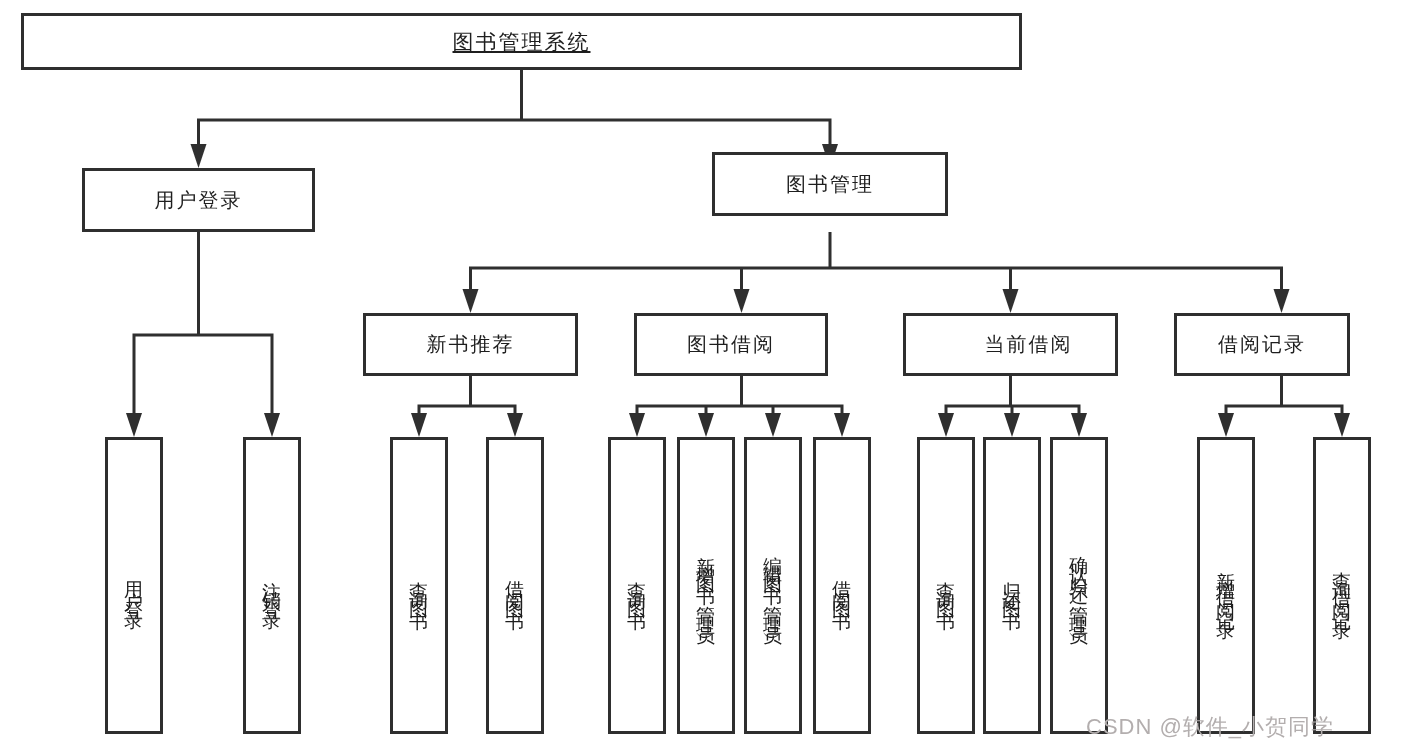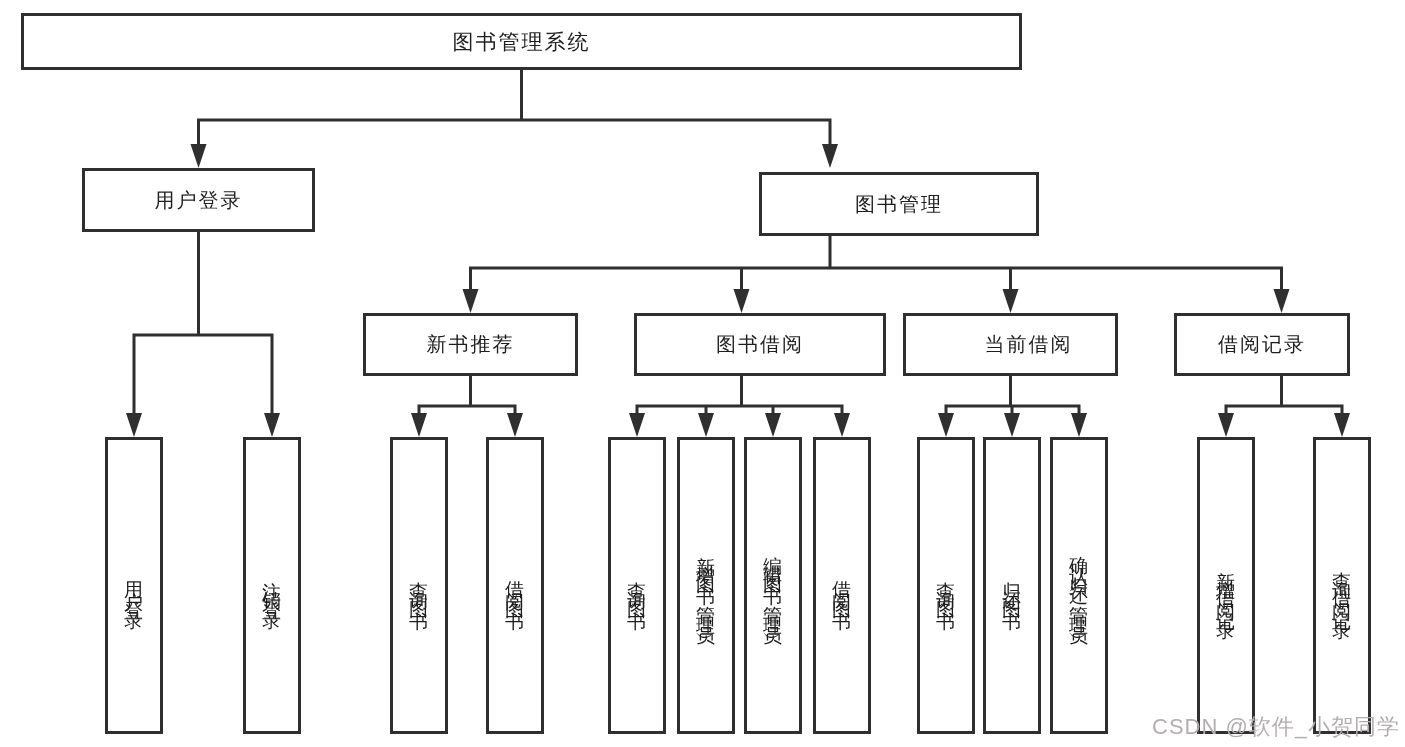--- a/index.html
+++ b/index.html
@@ -34,21 +34,21 @@
     display: flex;
     align-items: center;
     justify-content: center;
     z-index: 2;
   }
   .hbox .label {
     font-size: 20px;
     letter-spacing: 2px;
     white-space: nowrap;
   }
-  .root-box .label { font-size: 21px; }
+  .root-box .label { font-size: 21px; text-decoration: underline; }
   .vbox {
     position: absolute;
     box-sizing: border-box;
     width: 58px;
     height: 297px;
     top: 437px;
     border: 3px solid var(--line);
     background: #fff;
     display: flex;
     align-items: center;
@@ -58,21 +58,21 @@
   .vbox .vlabel {
     writing-mode: vertical-rl;
     text-orientation: mixed;
     font-size: 19px;
     line-height: 1;
     letter-spacing: 10px;
     white-space: nowrap;
   }
   .watermark {
     position: absolute;
-    left: 1152px;
+    left: 1086px;
     top: 712px;
     font-size: 22px;
     letter-spacing: 1px;
     color: var(--wm);
     z-index: 3;
     white-space: nowrap;
   }
 </style>
 </head>
 <body>
@@ -119,28 +119,28 @@
     </g>
   </svg>
 
   <div class="hbox root-box" style="left:21px; top:13px; width:1001px; height:57px;">
     <span class="label">图书管理系统</span>
   </div>
 
   <div class="hbox" style="left:82px; top:168px; width:233px; height:64px;">
     <span class="label">用户登录</span>
   </div>
-  <div class="hbox" style="left:712px; top:172px; width:280px; height:64px;margin-left:47px;">
+  <div class="hbox" style="left:712px; top:152px; width:236px; height:64px;">
     <span class="label">图书管理</span>
   </div>
 
   <div class="hbox" style="left:363px; top:313px; width:215px; height:63px;text-align:right;">
     <span class="label">新书推荐</span>
   </div>
-  <div class="hbox" style="left:634px; top:313px; width:252px; height:63px;">
+  <div class="hbox" style="left:634px; top:313px; width:194px; height:63px;">
     <span class="label">图书借阅</span>
   </div>
   <div class="hbox" style="left:903px; top:313px; width:215px; height:63px;padding-left:36px;">
     <span class="label">当前借阅</span>
   </div>
   <div class="hbox" style="left:1174px; top:313px; width:176px; height:63px;">
     <span class="label">借阅记录</span>
   </div>
 
   <div class="vbox" style="left:105px;">

